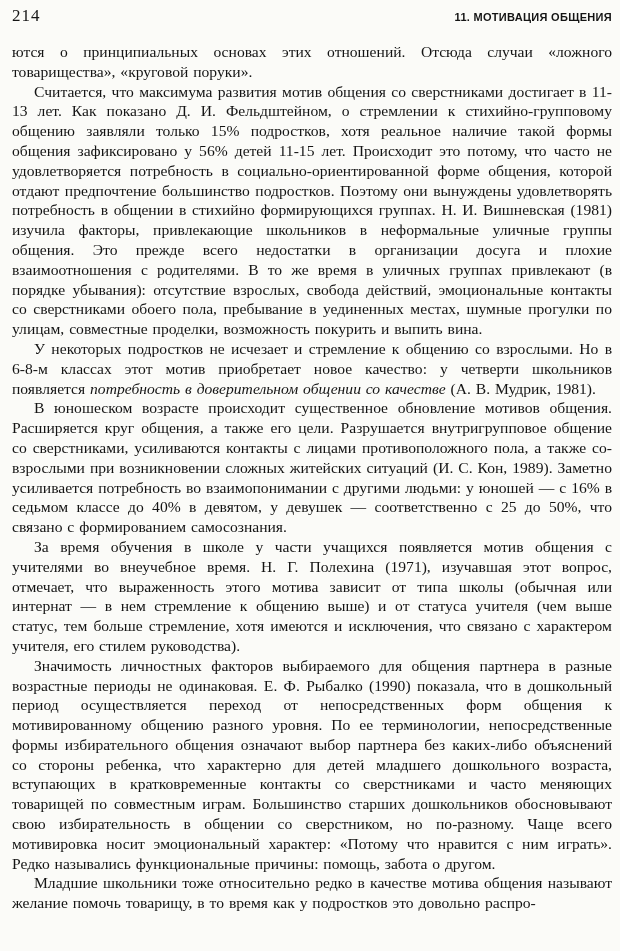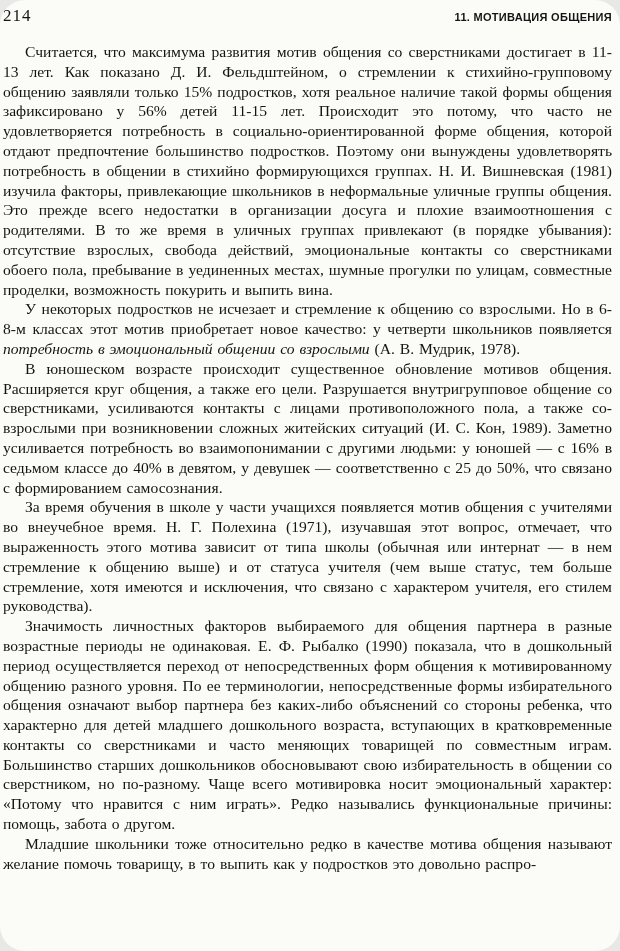--- a/index.html
+++ b/index.html
@@ -9,23 +9,22 @@
   }
   .page {
     position: relative;
     width: 620px;
     height: 951px;
     margin: 0 auto;
     background: #fbfbf8;
     color: #141414;
     font-family: "Liberation Serif", serif;
     box-sizing: border-box;
-    padding: 6px 8px 0 3px;
+    padding: 6px 8px 0 12px;
     overflow: hidden;
-    border-radius: 25px;
   }
   .page-header {
     display: flex;
     justify-content: space-between;
     align-items: baseline;
     margin-bottom: 16px;
   }
   .page-number {
     font-size: 17px;
     font-weight: normal;
@@ -54,20 +53,21 @@
 </style>
 </head>
 <body>
 
 <div class="page">
   <div class="page-header">
     <span class="page-number">214</span>
     <span class="chapter-title">11. МОТИВАЦИЯ ОБЩЕНИЯ</span>
   </div>
   <div class="page-body" id="page-body">
+      <p><span>ются о принципиальных основах этих отношений. Отсюда случаи «ложного товарищества», «круговой поруки».</span></p>
       <p class="indent"><span>Считается, что максимума развития мотив общения со сверстниками достигает в 11-13 лет. Как показано Д. И. Фельдштейном, о стремлении к стихийно-групповому общению заявляли только 15% подростков, хотя реальное наличие такой формы общения зафиксировано у 56% детей 11-15 лет. Происходит это потому, что часто не удовлетворяется потребность в социально-ориентированной форме общения, которой отдают предпочтение большинство подростков. Поэтому они вынуждены удовлетворять потребность в общении в стихийно формирующихся группах. Н. И. Вишневская (1981) изучила факторы, привлекающие школьников в неформальные уличные группы общения. Это прежде всего недостатки в организации досуга и плохие взаимоотношения с родителями. В то же время в уличных группах привлекают (в порядке убывания): отсутствие взрослых, свобода действий, эмоциональные контакты со сверстниками обоего пола, пребывание в уединенных местах, шумные прогулки по улицам, совместные проделки, возможность покурить и выпить вина.</span></p>
-      <p class="indent"><span>У некоторых подростков не исчезает и стремление к общению со взрослыми. Но в 6-8-м классах этот мотив приобретает новое качество: у четверти школьников появляется </span><em>потребность в эмоциональный общении со взрослыми</em><span> (А. В. Мудрик, 1978).</span></p>
+      <p class="indent"><span>У некоторых подростков не исчезает и стремление к общению со взрослыми. Но в 6-8-м классах этот мотив приобретает новое качество: у четверти школьников появляется </span><em>потребность в доверительном общении со качестве</em><span> (А. В. Мудрик, 1981).</span></p>
       <p class="indent"><span>В юношеском возрасте происходит существенное обновление мотивов общения. Расширяется круг общения, а также его цели. Разрушается внутригрупповое общение со сверстниками, усиливаются контакты с лицами противоположного пола, а также со-взрослыми при возникновении сложных житейских ситуаций (И. С. Кон, 1989). Заметно усиливается потребность во взаимопонимании с другими людьми: у юношей — с 16% в седьмом классе до 40% в девятом, у девушек — соответственно с 25 до 50%, что связано с формированием самосознания.</span></p>
       <p class="indent"><span>За время обучения в школе у части учащихся появляется мотив общения с учителями во внеучебное время. Н. Г. Полехина (1971), изучавшая этот вопрос, отмечает, что выраженность этого мотива зависит от типа школы (обычная или интернат — в нем стремление к общению выше) и от статуса учителя (чем выше статус, тем больше стремление, хотя имеются и исключения, что связано с характером учителя, его стилем руководства).</span></p>
       <p class="indent"><span>Значимость личностных факторов выбираемого для общения партнера в разные возрастные периоды не одинаковая. Е. Ф. Рыбалко (1990) показала, что в дошкольный период осуществляется переход от непосредственных форм общения к мотивированному общению разного уровня. По ее терминологии, непосредственные формы избирательного общения означают выбор партнера без каких-либо объяснений со стороны ребенка, что характерно для детей младшего дошкольного возраста, вступающих в кратковременные контакты со сверстниками и часто меняющих товарищей по совместным играм. Большинство старших дошкольников обосновывают свою избирательность в общении со сверстником, но по-разному. Чаще всего мотивировка носит эмоциональный характер: «Потому что нравится с ним играть». Редко назывались функциональные причины: помощь, забота о другом.</span></p>
-      <p class="indent"><span>Младшие школьники тоже относительно редко в качестве мотива общения называют желание помочь товарищу, в то выпить как у подростков это довольно распро-</span></p>
+      <p class="indent"><span>Младшие школьники тоже относительно редко в качестве мотива общения называют желание помочь товарищу, в то время как у подростков это довольно распро-</span></p>
     </div>
 </div>
 
 </body></html>

